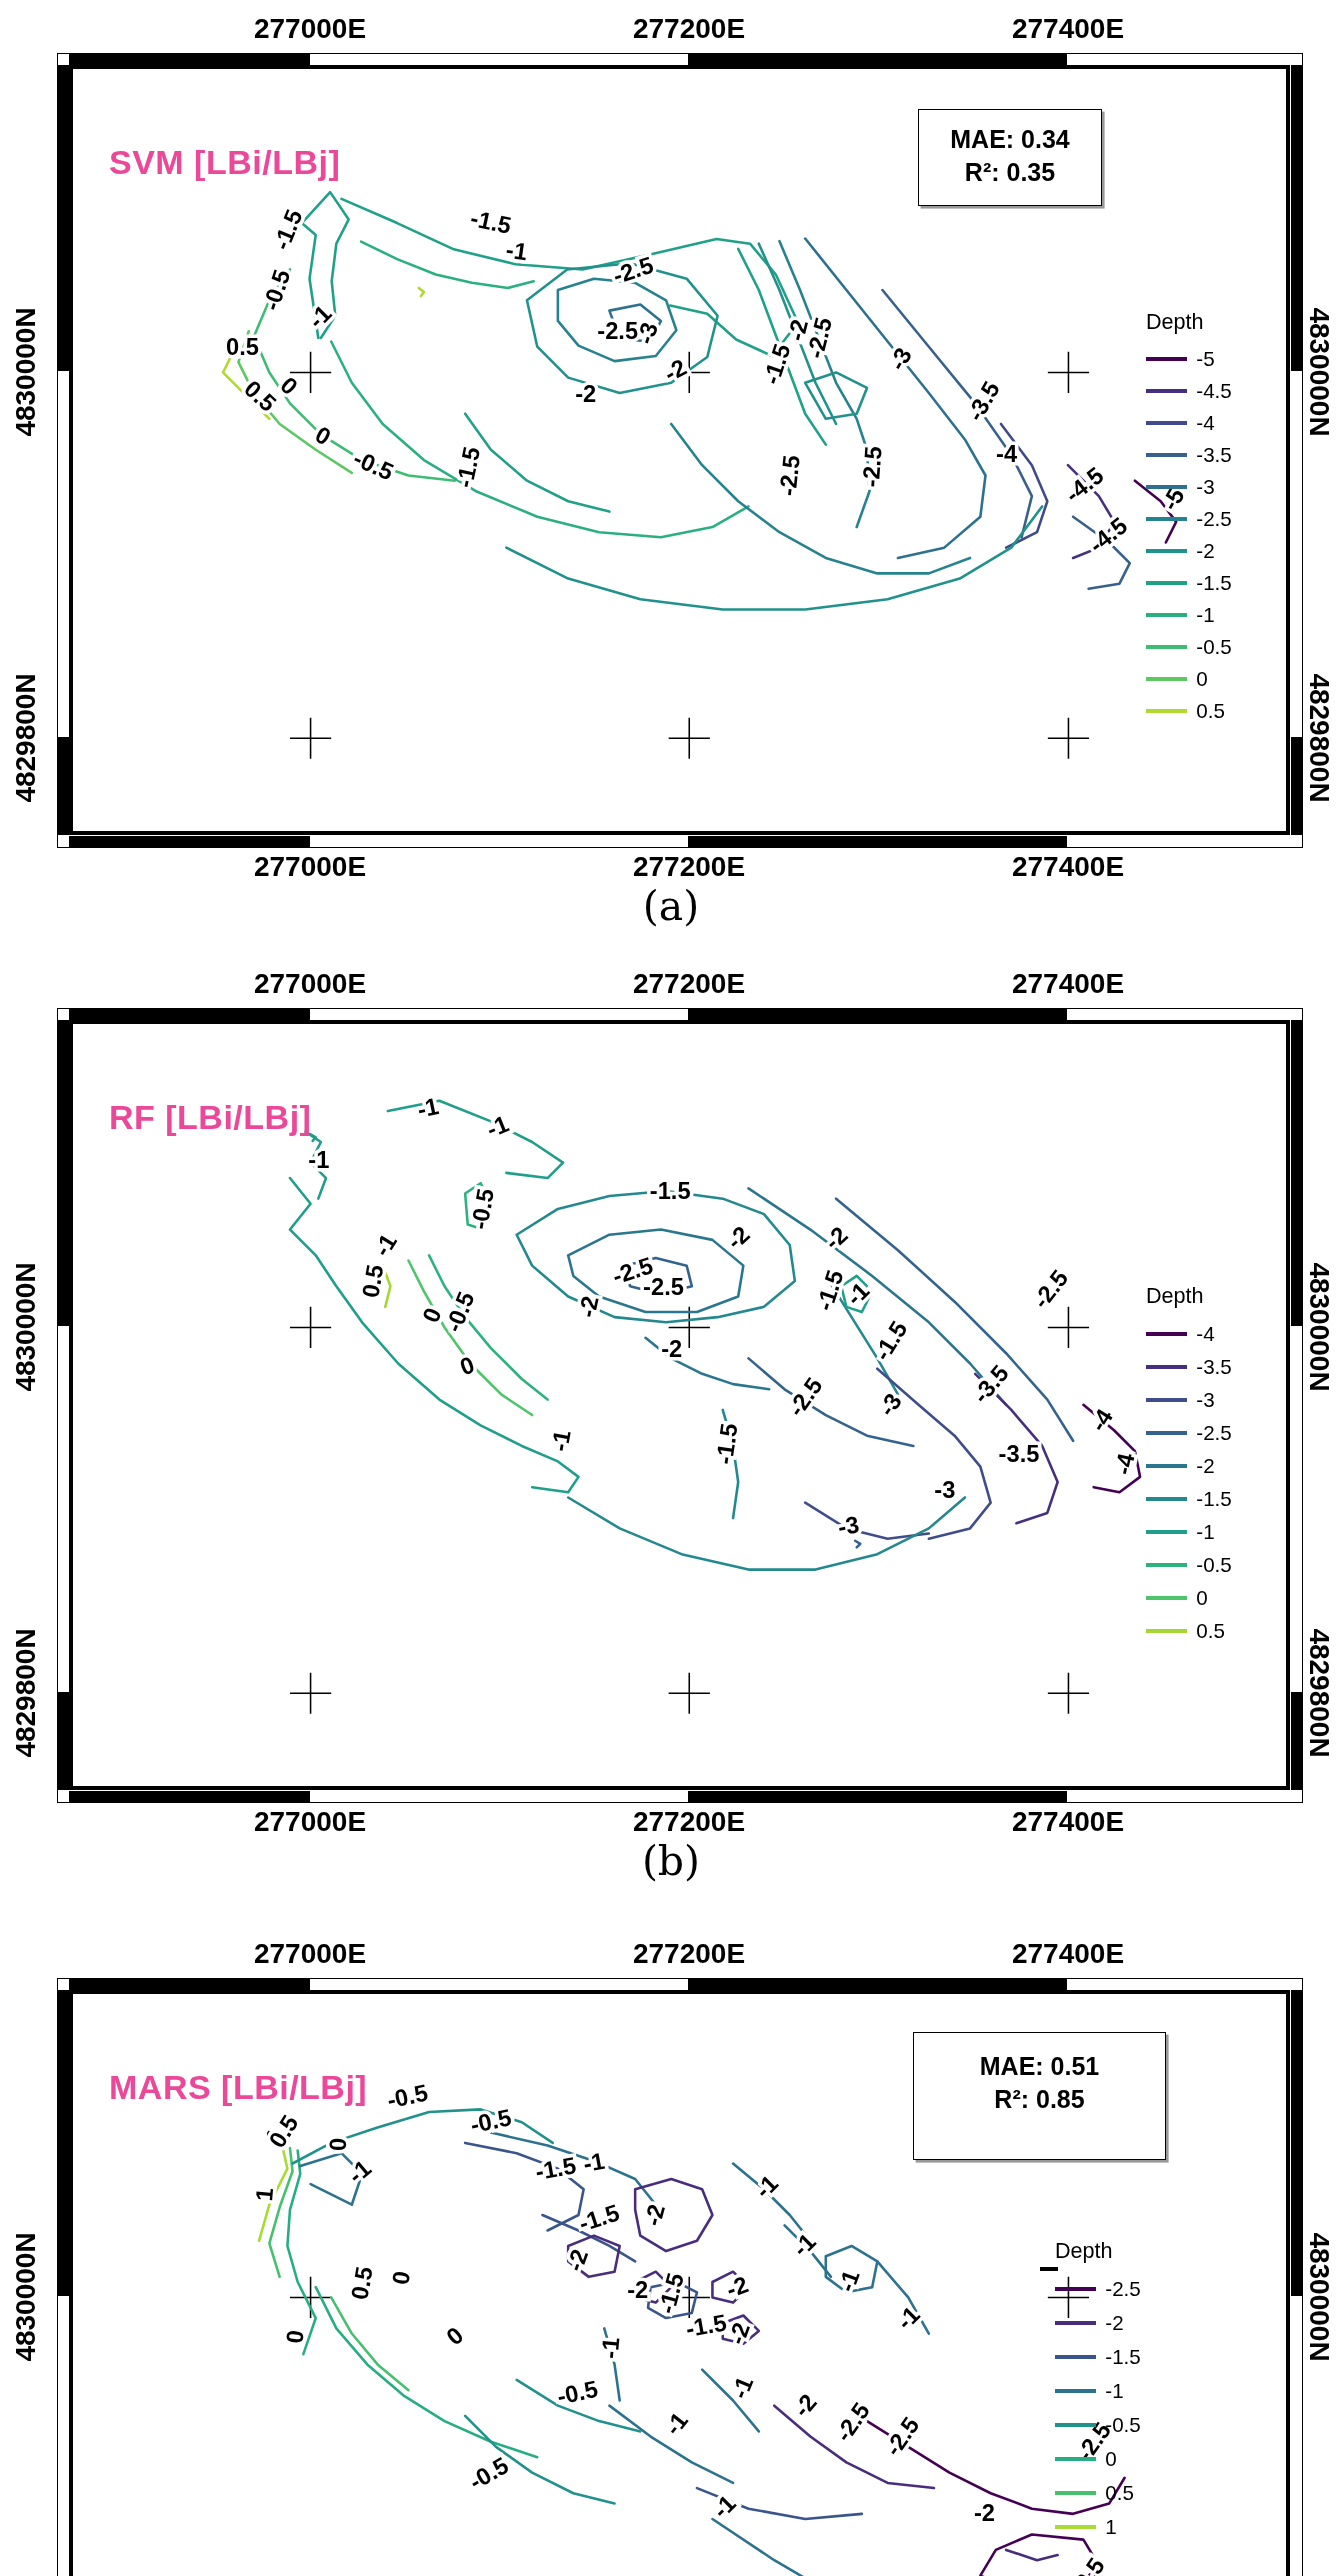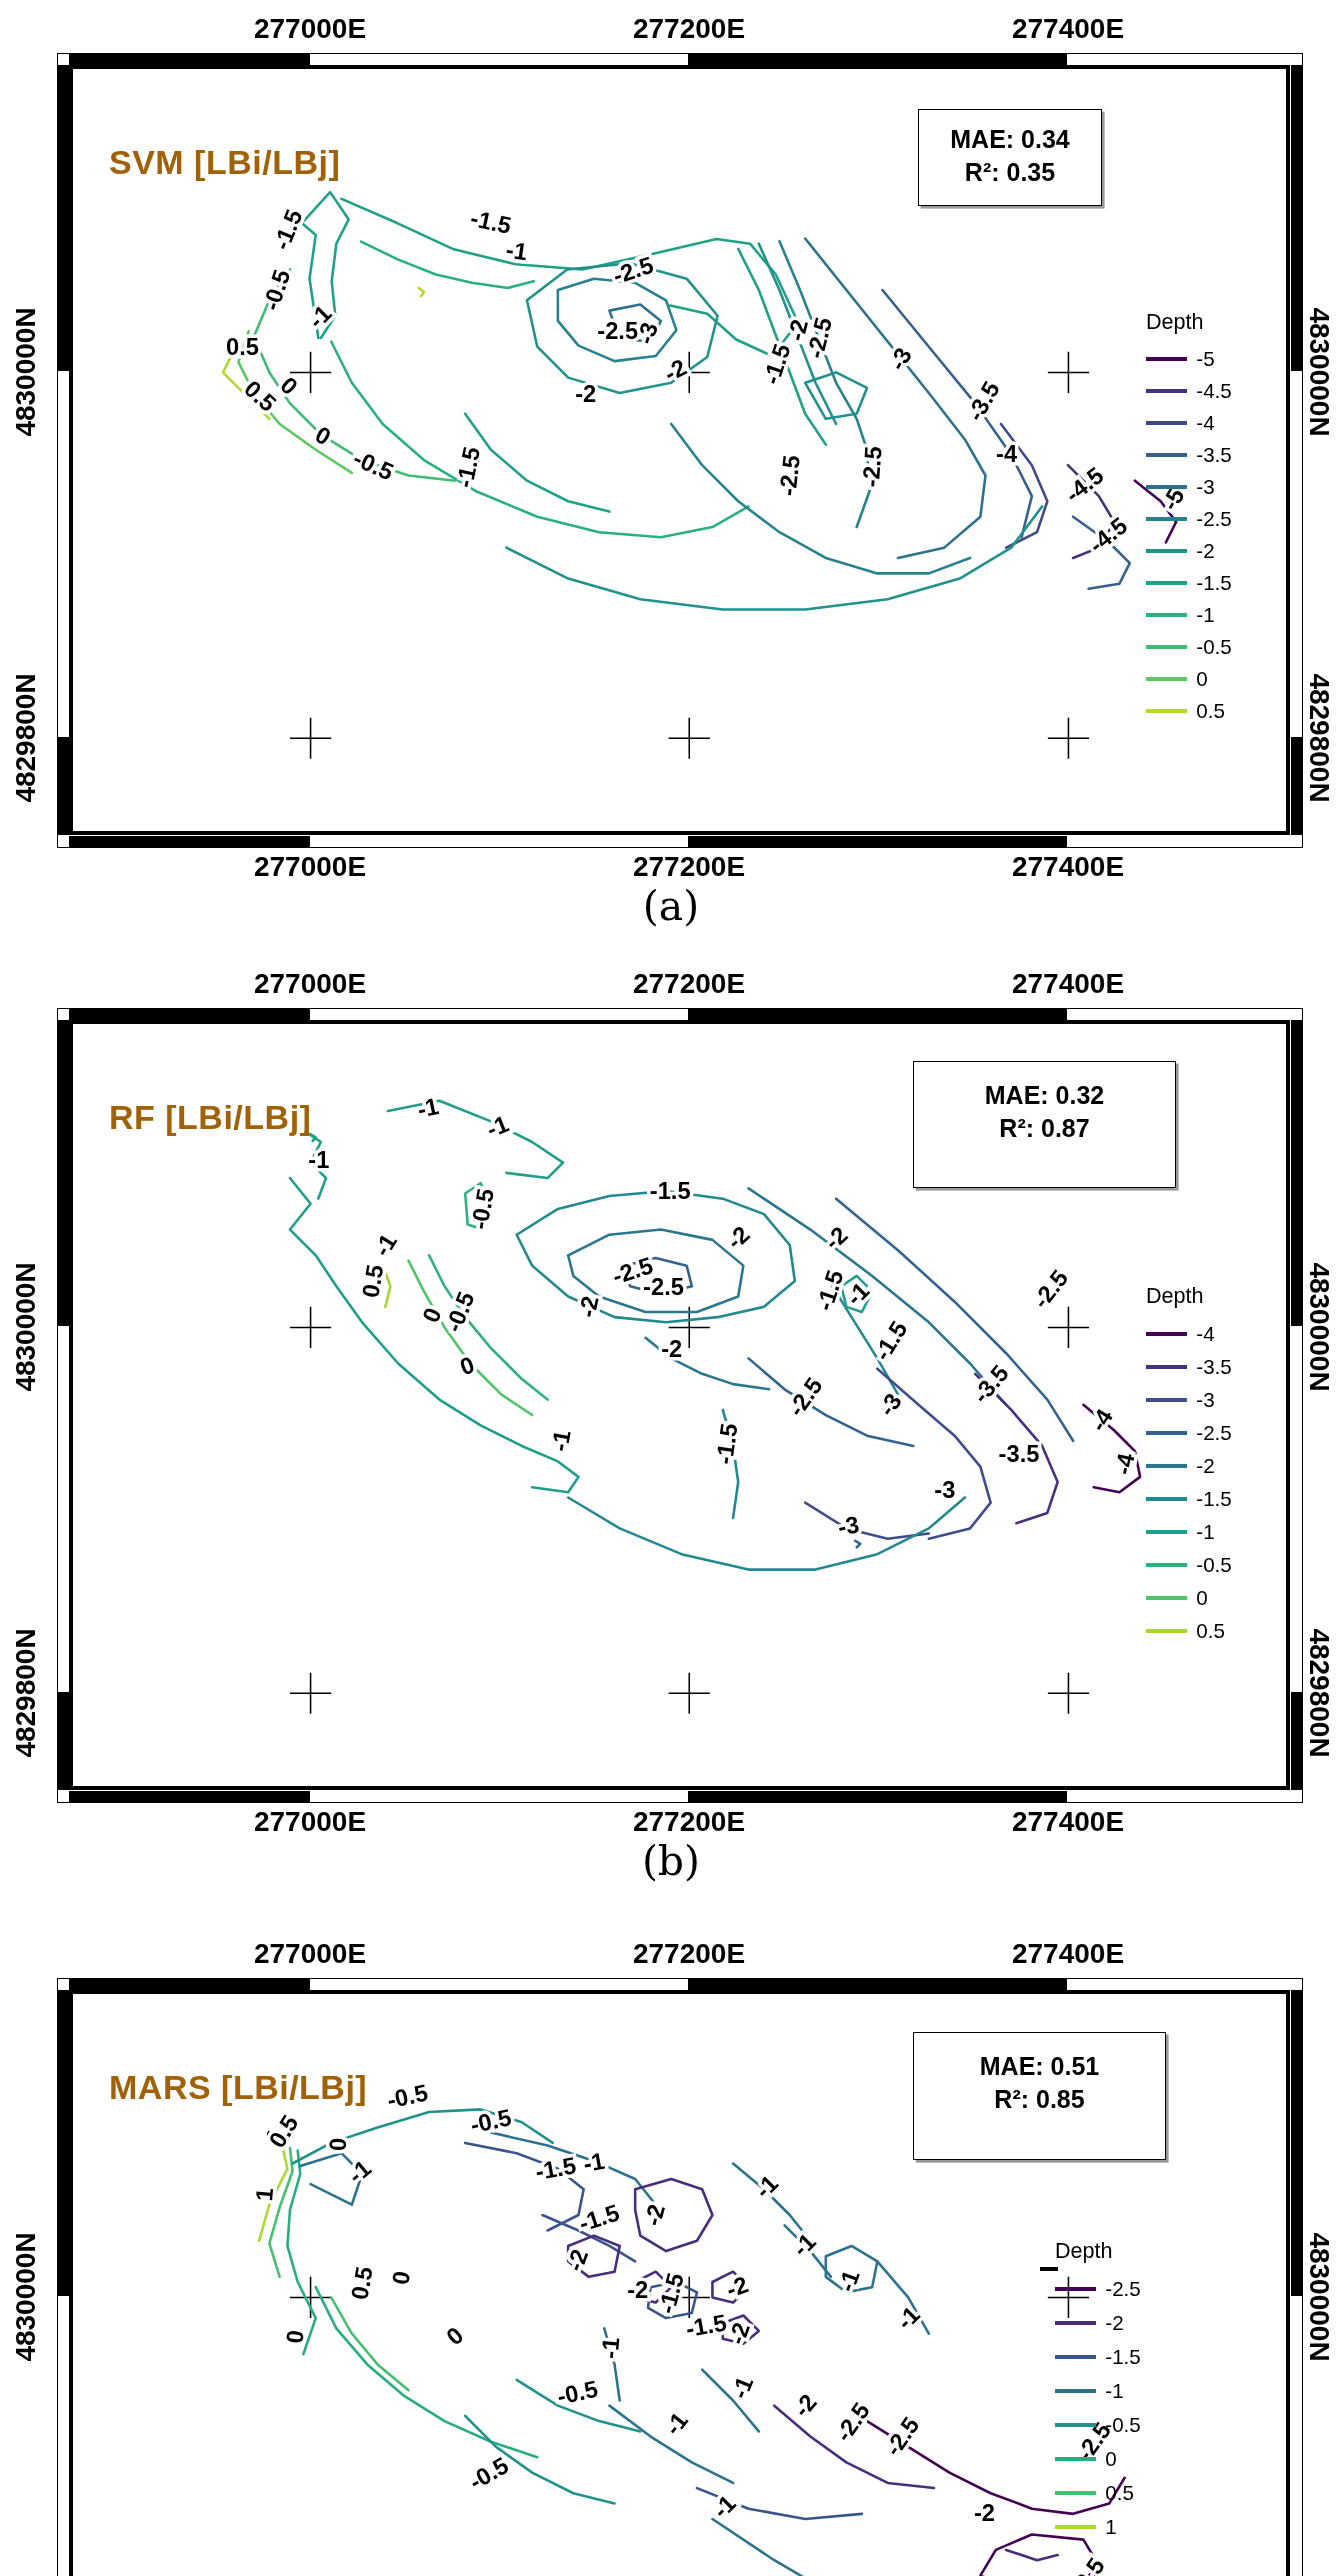--- a/index.html
+++ b/index.html
@@ -23,21 +23,21 @@
   .strip{position:absolute;background:#fff;}
   .strip.t{left:11.3px;top:0;width:1221px;height:11.3px;}
   .strip.b{left:11.3px;bottom:0;width:1221px;height:11.3px;}
   .strip.l{left:0;top:11.3px;width:11.3px;height:770px;}
   .strip.r{right:0;top:11.3px;width:11.3px;height:770px;}
   .seg{position:absolute;background:#000;}
   .innerline{position:absolute;left:11.3px;top:11.3px;width:1221px;height:770px;border:4.1px solid #000;box-sizing:border-box;background:#fff;}
 
   .mapsvg{position:absolute;left:74px;top:69px;width:1213px;height:762px;z-index:2;}
 
-  .title{position:absolute;left:109px;top:143px;font-size:34px;font-weight:bold;color:#a16207;z-index:4;letter-spacing:0.5px;}
+  .title{position:absolute;left:109px;top:143px;font-size:34px;font-weight:bold;color:#ec4899;z-index:4;letter-spacing:0.5px;}
 
   .stats{position:absolute;background:#fff;border:1.5px solid #000;box-shadow:2.6px 2.6px 0 #999;
          text-align:center;font-weight:bold;font-size:25px;line-height:33px;z-index:5;box-sizing:border-box;}
   .panel-a .stats{left:918px;top:109px;width:184px;height:97px;padding-top:13.4px;}
   .panel-b .stats{left:913px;top:106px;width:263px;height:127px;padding-top:16.5px;}
   .panel-c .stats{left:913px;top:107px;width:253px;height:128px;padding-top:16.5px;}
 
   .legend{position:absolute;z-index:4;margin-top:32px;}
   .panel-a .legend{left:1146px;top:277px;}
   .panel-b .legend{left:1146px;top:296px;}
@@ -305,24 +305,20 @@
         <text transform="translate(1833,1038) rotate(0)" text-anchor="middle" dominant-baseline="central" font-size="46" font-weight="bold" font-family="&quot;Liberation Sans&quot;, sans-serif" fill="#000" stroke="#fff" stroke-width="14" paint-order="stroke">-3</text>
         <text transform="translate(1646,1107) rotate(-10)" text-anchor="middle" dominant-baseline="central" font-size="46" font-weight="bold" font-family="&quot;Liberation Sans&quot;, sans-serif" fill="#000" stroke="#fff" stroke-width="14" paint-order="stroke">-3</text>
         <text transform="translate(1922,832) rotate(-50)" text-anchor="middle" dominant-baseline="central" font-size="46" font-weight="bold" font-family="&quot;Liberation Sans&quot;, sans-serif" fill="#000" stroke="#fff" stroke-width="14" paint-order="stroke">-3.5</text>
         <text transform="translate(1977,967) rotate(0)" text-anchor="middle" dominant-baseline="central" font-size="46" font-weight="bold" font-family="&quot;Liberation Sans&quot;, sans-serif" fill="#000" stroke="#fff" stroke-width="14" paint-order="stroke">-3.5</text>
         <text transform="translate(2137,902) rotate(-58)" text-anchor="middle" dominant-baseline="central" font-size="46" font-weight="bold" font-family="&quot;Liberation Sans&quot;, sans-serif" fill="#000" stroke="#fff" stroke-width="14" paint-order="stroke">-4</text>
         <text transform="translate(2182,987) rotate(-78)" text-anchor="middle" dominant-baseline="central" font-size="46" font-weight="bold" font-family="&quot;Liberation Sans&quot;, sans-serif" fill="#000" stroke="#fff" stroke-width="14" paint-order="stroke">-4</text>
         <text transform="translate(1410,948) rotate(-82)" text-anchor="middle" dominant-baseline="central" font-size="46" font-weight="bold" font-family="&quot;Liberation Sans&quot;, sans-serif" fill="#000" stroke="#fff" stroke-width="14" paint-order="stroke">-1.5</text>
       </svg>
 
     <div class="title">RF [LBi/LBj]</div>
-    <div class="stats">
-      <div>MAE: 0.32</div>
-      <div>R²: 0.87</div>
-    </div>
     <div class="legend">
       <div class="legend-title">Depth</div>
       <div class="legend-items">
           <div class="legend-row">
             <span class="legend-line" style="background: rgb(68, 1, 84);"></span>
             <span class="legend-label">-4</span>
           </div>
           <div class="legend-row">
             <span class="legend-line" style="background: rgb(70, 48, 126);"></span>
             <span class="legend-label">-3.5</span>

